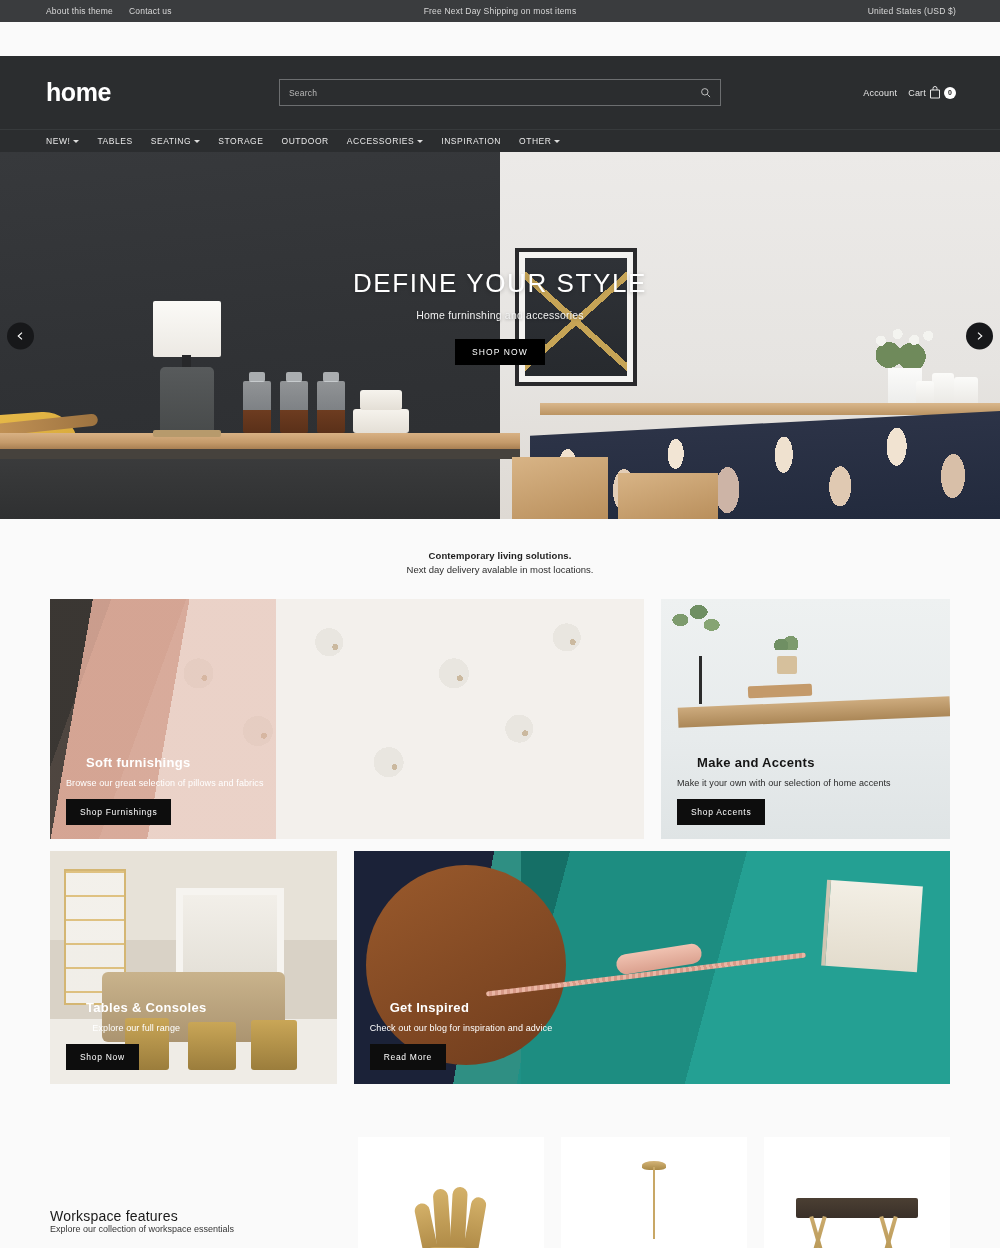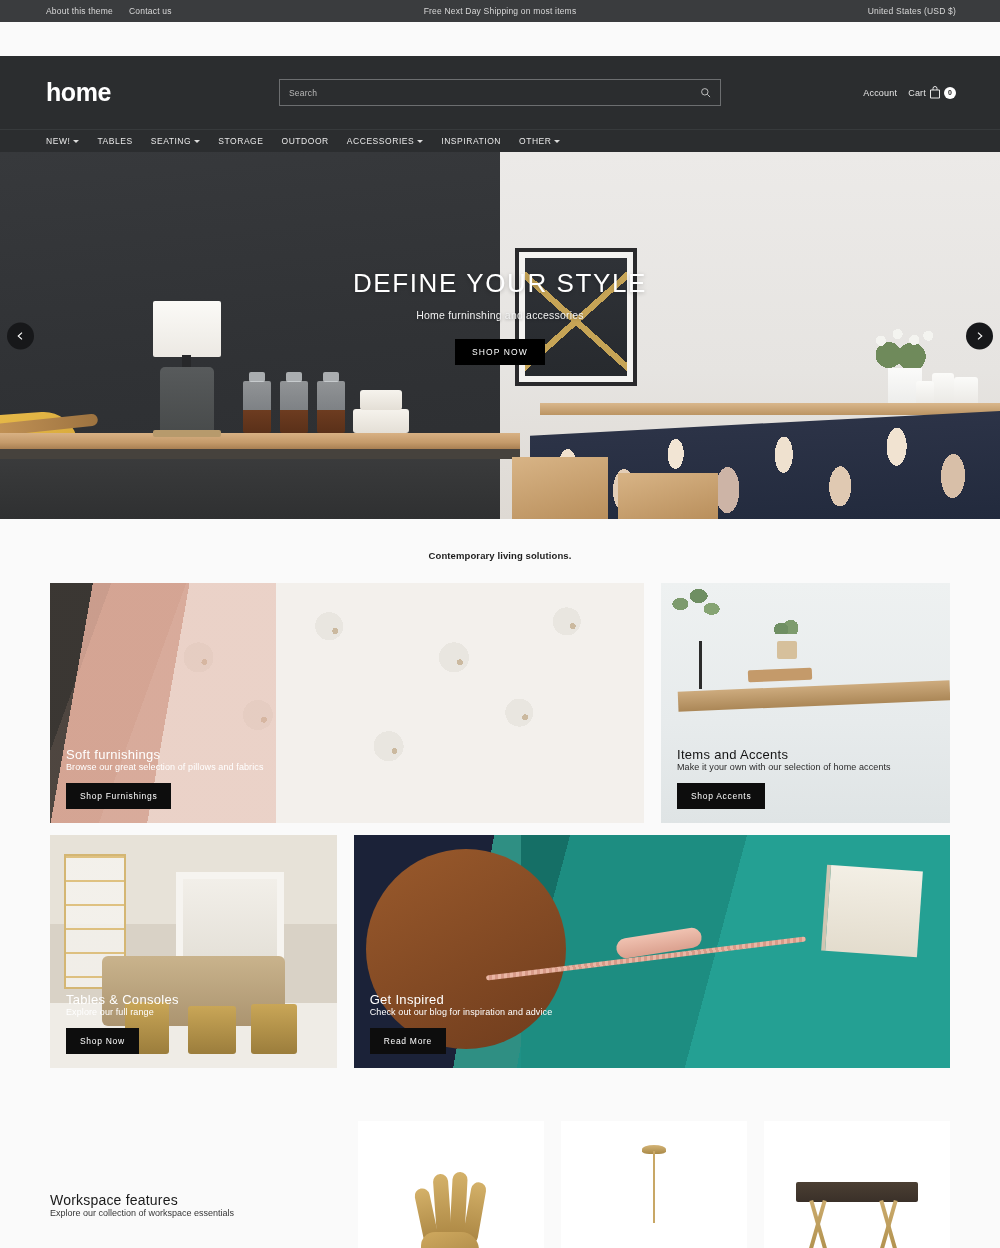--- a/index.html
+++ b/index.html
@@ -281,22 +281,22 @@
   .card { position: relative; overflow: hidden; }
   .c1 { width: 594px; height: 240px; }
   .c2 { width: 289px; height: 240px; align-self: flex-end; }
   .row2 { display: flex; gap: 17px; margin-top: 12px; }
   .c3 { width: 287px; height: 233px; }
   .c4 { width: 597px; height: 233px; }
 
   .card-body {
     position: absolute; left: 16px; bottom: 14px; z-index: 3;
   }
-  .card-title { font-size: 13px; font-weight: 400; letter-spacing: .3px; }
-  .card-desc { font-size: 9px; margin-top: 0; letter-spacing: .1px; }
+  .card-title { font-size: 13px; font-weight: 700; letter-spacing: .3px; margin-left: 20px; }
+  .card-desc { font-size: 9px; margin-top: 8px; letter-spacing: .1px; text-align: center; }
   .card-btn {
     margin-top: 11px; background: #0d0d0d; color: #fff; border: none;
     font-size: 8.5px; letter-spacing: .7px; padding: 8px 14px; cursor: pointer;
     font-family: "Liberation Sans", sans-serif;
   }
   .light-text .card-title, .light-text .card-desc { color: #fff; }
   .dark-text .card-title { color: #141414; }
   .dark-text .card-desc { color: #2a2a2a; }
 
   
@@ -555,20 +555,21 @@
   </button>
   <button class="car-btn right">
     <svg viewBox="0 0 24 24" fill="none" stroke="#fff" stroke-width="3">
       <polyline points="8,3 18,12 8,21"></polyline>
     </svg>
   </button>
 </div>
 
 <div class="intro">
   <div class="intro-h">Contemporary living solutions.</div>
+  <div class="intro-p" style="margin-top:2px">Next day delivery avalable in most locations.</div>
 </div>
 
 <div class="grid-wrap">
   <div class="row1">
 
     <div class="card c1 light-text">
       <div class="art-pillow"></div>
       <div class="card-body">
         <div class="card-title">Soft furnishings</div>
         <div class="card-desc">Browse our great selection of pillows and fabrics</div>
@@ -579,21 +580,21 @@
     <div class="card c2 dark-text">
       <div class="art-shelf">
         <div class="leaf"></div>
         <div class="rod"></div>
         <div class="plank"></div>
         <div class="tray"></div>
         <div class="pot"></div>
         <div class="succ"></div>
       </div>
       <div class="card-body">
-        <div class="card-title">Items and Accents</div>
+        <div class="card-title">Make and Accents</div>
         <div class="card-desc">Make it your own with our selection of home accents</div>
         <button class="card-btn">Shop Accents</button>
       </div>
     </div>
   </div>
 
   <div class="row2">
 
     <div class="card c3 light-text">
       <div class="art-tables">

